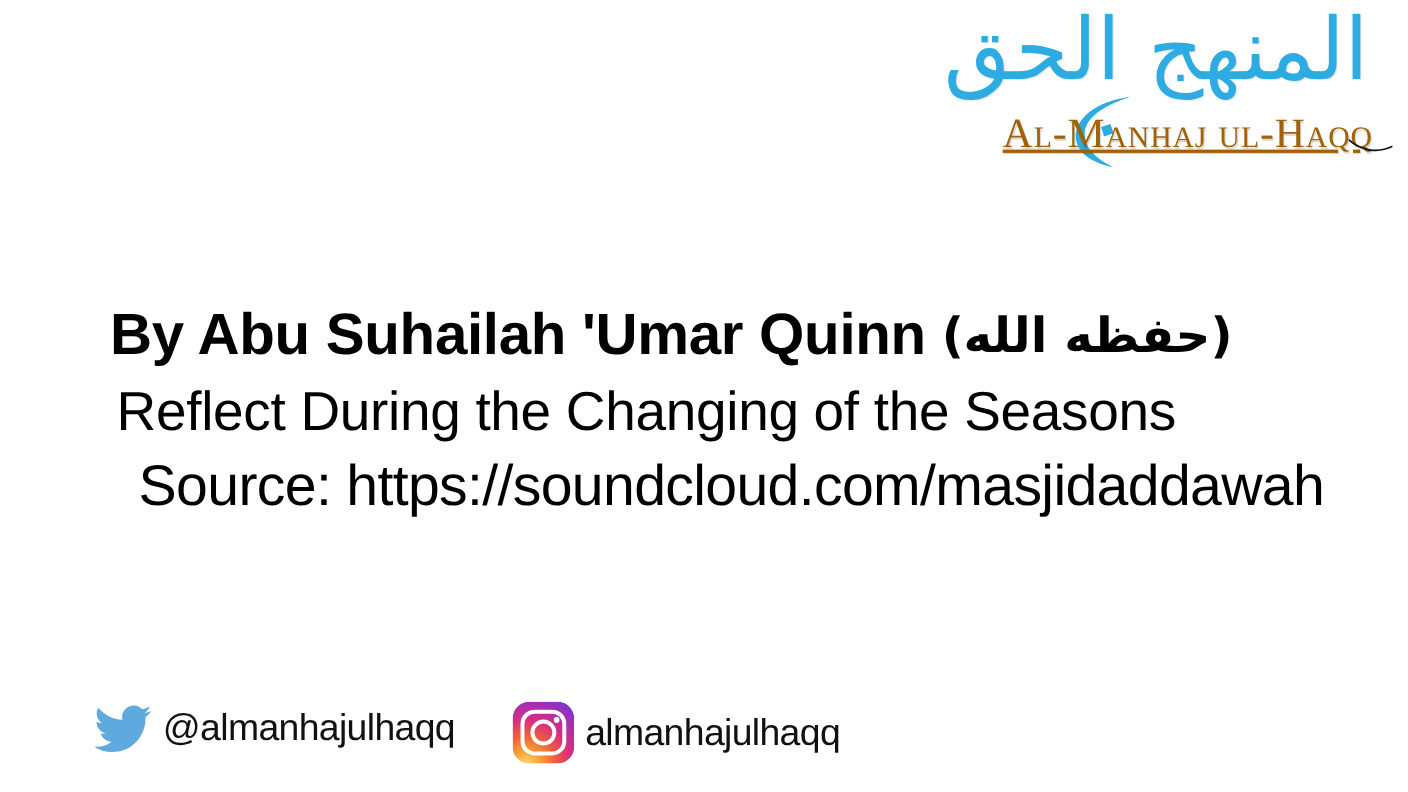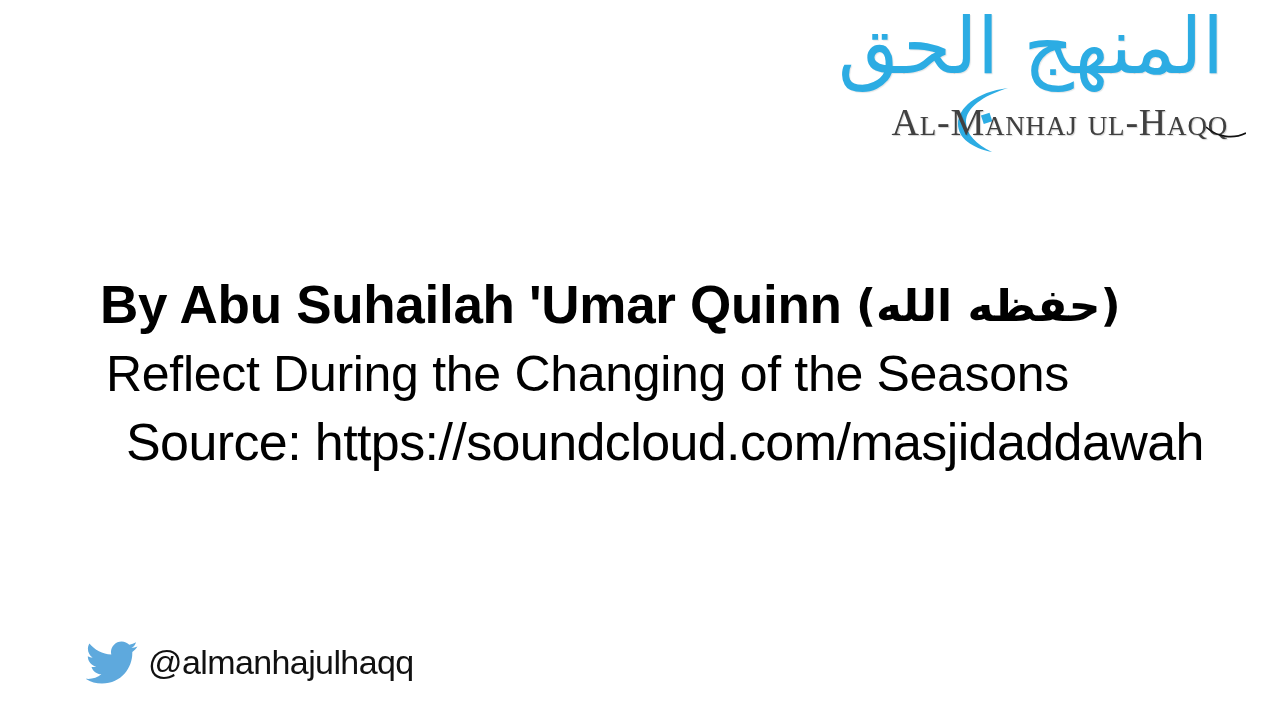--- a/index.html
+++ b/index.html
@@ -20,21 +20,21 @@
     position: relative;
     width: 1280px;
     height: 720px;
     background: #ffffff;
   }
 
   
   .logo {
     position: absolute;
     top: 6px;
-    right: 34px;
+    right: 14px;
     width: 500px;
     height: 150px;
     text-align: right;
   }
   .logo-arabic {
     position: absolute;
     right: 22px;
     top: 0px;
     font-family: "DejaVu Sans", sans-serif;
     font-size: 78px;
@@ -46,23 +46,24 @@
     text-shadow: 1px 1px 1px rgba(0,0,0,0.10);
   }
   .logo-latin {
     position: absolute;
     right: 18px;
     bottom: 12px;
     font-family: "Liberation Serif", serif;
     font-size: 38px;
     font-variant: small-caps;
     letter-spacing: 0.8px;
-    color: #404040;
+    color: #a16207;
     white-space: nowrap;
     text-shadow: 1px 1px 1px rgba(0,0,0,0.18);
+    text-decoration: underline;
   }
   .logo-swoosh {
     position: absolute;
     right: 228px;
     bottom: 2px;
     width: 66px;
     height: 70px;
     pointer-events: none;
   }
   .haqq-tail {
@@ -175,15 +176,34 @@
 
   <div class="footer">
 
     <div class="social social-twitter">
       <svg class="tw-icon" viewBox="0 0 52 44">
         <path d="M51.5 6.4c-1.9.9-4 1.5-6.1 1.7 2.2-1.3 3.9-3.4 4.7-5.9-2.1 1.2-4.4 2.1-6.8 2.6C41.4 2.7 38.6 1.4 35.6 1.4c-5.9 0-10.6 4.8-10.6 10.6 0 .8.1 1.6.3 2.4C16.4 14 8.6 9.8 3.4 3.4c-.9 1.6-1.5 3.4-1.5 5.3 0 3.7 1.9 6.9 4.7 8.8-1.7 0-3.4-.5-4.8-1.3v.1c0 5.1 3.7 9.4 8.5 10.4-.9.2-1.8.4-2.8.4-.7 0-1.4-.1-2-.2 1.4 4.2 5.3 7.3 9.9 7.4-3.6 2.9-8.2 4.6-13.2 4.6-.9 0-1.7 0-2.5-.1 4.7 3 10.3 4.8 16.3 4.8 19.6 0 30.3-16.2 30.3-30.3 0-.5 0-.9 0-1.4 2.1-1.5 3.9-3.4 5.2-5.5z" fill="#5EA9DD"></path>
       </svg>
       <span class="handle">@almanhajulhaqq</span>
     </div>
 
+    <div class="social social-instagram">
+      <svg class="ig-icon" viewBox="0 0 56 56">
+        <defs>
+          <radialGradient id="igGrad" cx="22%" cy="102%" r="125%">
+            <stop offset="0%" stop-color="#FFD776"></stop>
+            <stop offset="18%" stop-color="#F9A237"></stop>
+            <stop offset="38%" stop-color="#F05D3B"></stop>
+            <stop offset="58%" stop-color="#D92E7F"></stop>
+            <stop offset="80%" stop-color="#A22FB5"></stop>
+            <stop offset="100%" stop-color="#7138D6"></stop>
+          </radialGradient>
+        </defs>
+        <rect x="0" y="0" width="56" height="56" rx="15" ry="15" fill="url(#igGrad)"></rect>
+        <rect x="9" y="9" width="38" height="38" rx="11" ry="11" fill="none" stroke="#ffffff" stroke-width="3.6"></rect>
+        <circle cx="28" cy="28" r="10" fill="none" stroke="#ffffff" stroke-width="3.6"></circle>
+        <circle cx="40" cy="16.5" r="2.6" fill="#ffffff"></circle>
+      </svg>
+      <span class="handle">almanhajulhaqq</span>
+    </div>
 
   </div>
 </div>
 
 </body></html>

